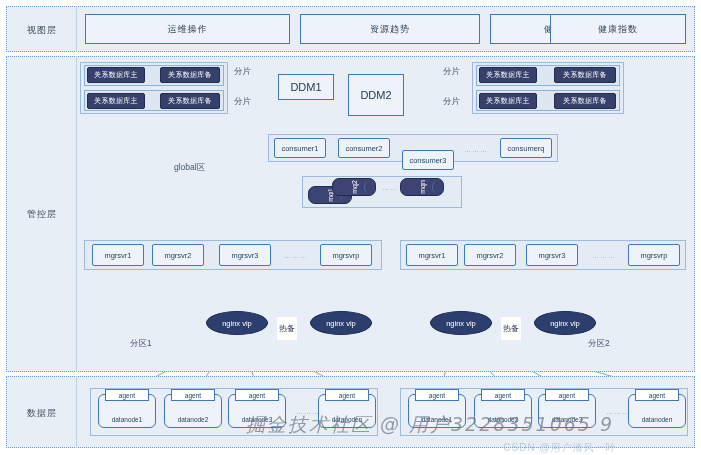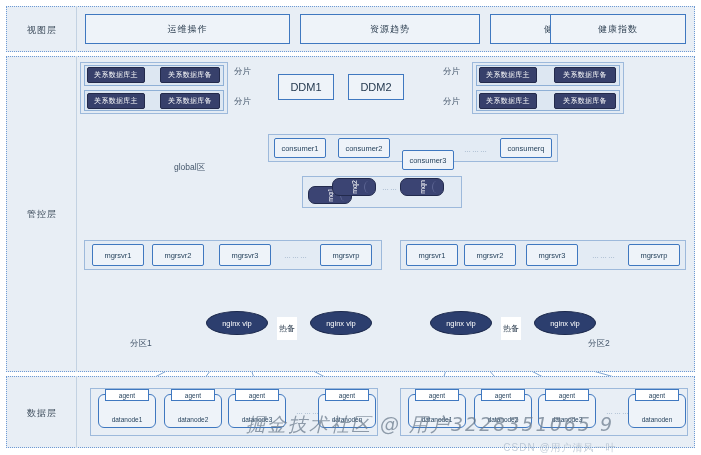--- a/index.html
+++ b/index.html
@@ -192,21 +192,21 @@
   <div class="dbnode" style="left:554px;top:67px;width:62px;height:16px;">关系数据库备</div>
 
   <div class="dbbox" style="left:476px;top:90px;width:144px;height:21px;"></div>
   <div class="dbnode" style="left:479px;top:93px;width:58px;height:16px;">关系数据库主</div>
   <div class="dbnode" style="left:554px;top:93px;width:62px;height:16px;">关系数据库备</div>
 
   <div class="freetxt" style="left:443px;top:66px;">分片</div>
   <div class="freetxt" style="left:443px;top:96px;">分片</div>
 
   <div class="ddm" style="left:278px;top:74px;width:56px;height:26px;">DDM1</div>
-  <div class="ddm" style="left:348px;top:74px;width:56px;height:26px;">DDM2</div>
+  <div class="ddm" style="left:348px;top:74px;width:56px;height:42px;">DDM2</div>
 
   <div class="panel" style="left:268px;top:134px;width:290px;height:28px;"></div>
   <div class="rbox" style="left:274px;top:138px;width:52px;height:20px;">consumer1</div>
   <div class="rbox" style="left:338px;top:138px;width:52px;height:20px;">consumer2</div>
   <div class="rbox" style="left:402px;top:138px;width:52px;height:20px;margin-top:12px;">consumer3</div>
   <div class="dots" style="left:464px;top:146px;">………</div>
   <div class="rbox" style="left:500px;top:138px;width:52px;height:20px;">consumerq</div>
 
   <div class="panel" style="left:302px;top:176px;width:160px;height:32px;"></div>
   <div class="cyl" style="left:308px;top:186px;width:44px;height:18px;">

